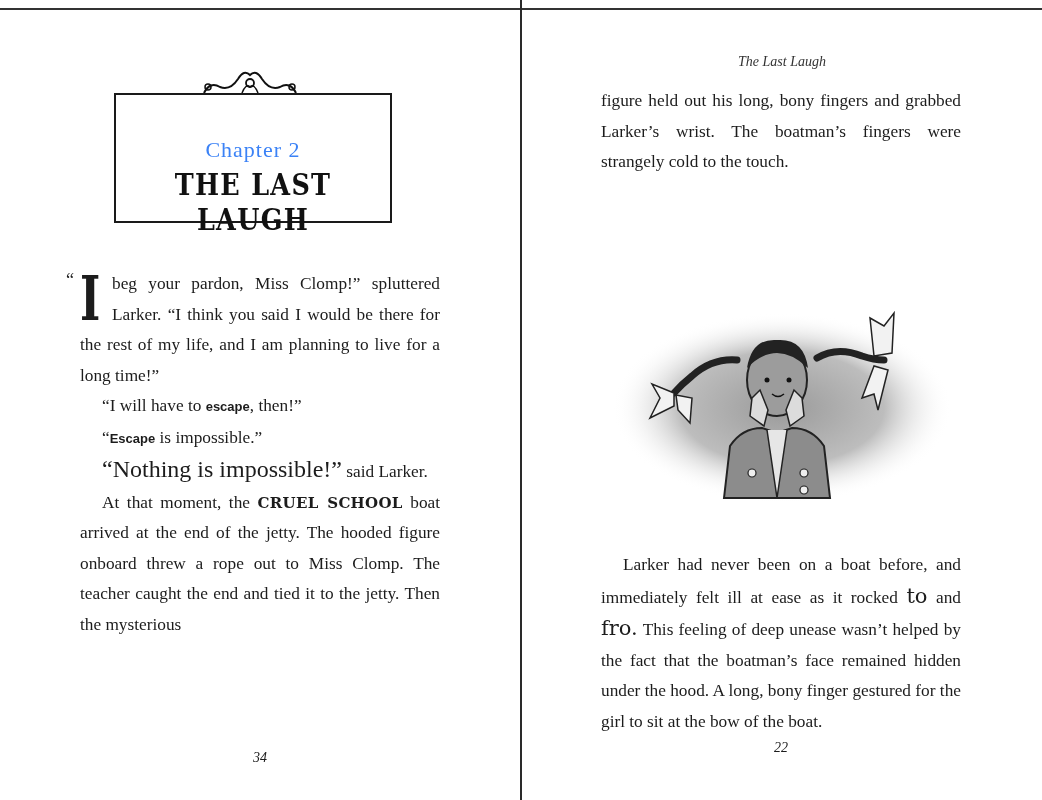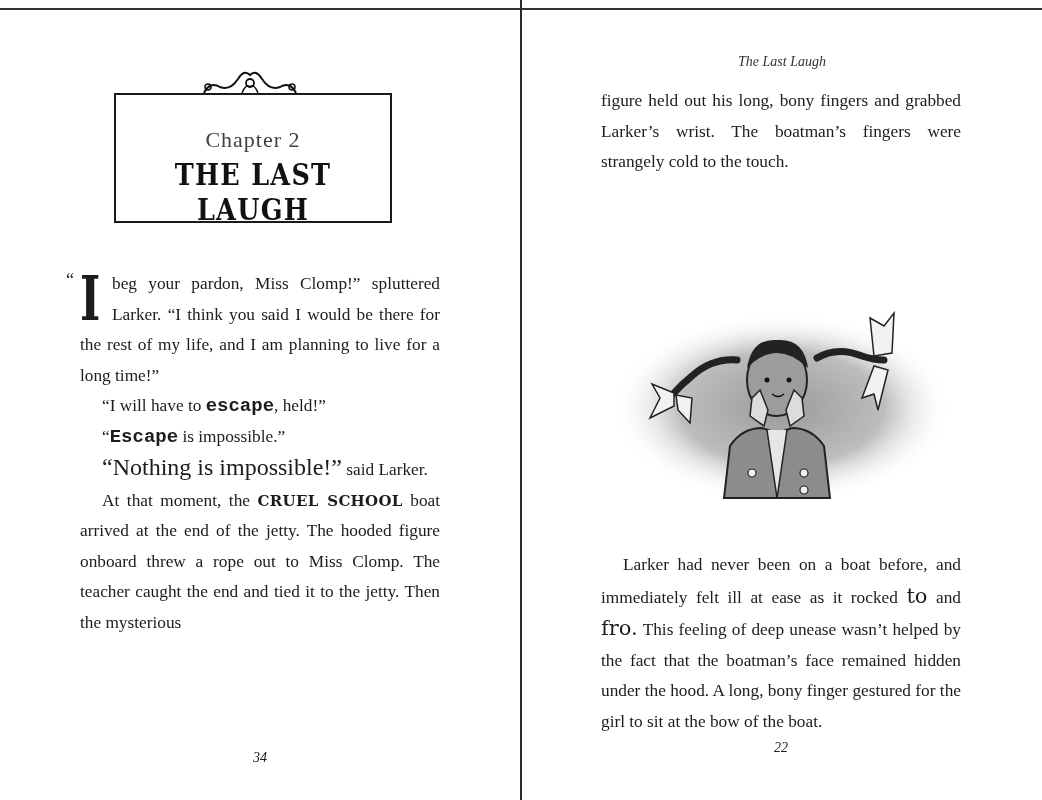--- a/index.html
+++ b/index.html
@@ -6,37 +6,37 @@
   body { width: 1042px; height: 800px; position: relative; overflow: hidden;
          font-family: "Liberation Serif", "DejaVu Serif", serif; color: #1c1c1c; }
   .page { position: absolute; top: 8px; height: 800px; }
   .page-left { left: 0; width: 520px; border-top: 2px solid #333; box-sizing: border-box; }
   .page-right { left: 522px; width: 520px; border-top: 2px solid #333; box-sizing: border-box; }
   .gutter { position: absolute; left: 520px; top: 0; width: 2px; height: 800px; background: #2a2a2a; }
 
   .ornament { position: absolute; left: 200px; top: 57px; width: 100px; height: 28px; }
   .chapter-box { position: absolute; left: 114px; top: 83px; width: 278px; height: 130px;
                  border: 2.5px solid #1a1a1a; box-sizing: border-box; text-align: center; }
-  .chapter-num { margin-top: 32px; font-size: 22px; letter-spacing: 1px; color: #404040; }
+  .chapter-num { margin-top: 42px; font-size: 22px; letter-spacing: 1px; color: #3b82f6; }
   .chapter-title { margin-top: 4px; font-size: 30px; font-weight: bold; letter-spacing: 1.5px;
                    font-family: "DejaVu Serif", serif; transform: scaleX(0.85); color: #111; }
 
   .text { position: absolute; font-size: 17.3px; line-height: 30.5px; text-align: justify; }
   .text p { margin: 0; }
   .ind { text-indent: 22px; }
   .left-text { left: 80px; width: 360px; top: 259px; }
   .right-text-1 { left: 601px; width: 360px; top: 86px; }
   .right-text-2 { left: 601px; width: 360px; top: 550px; }
 
   .dropcap-row { position: relative; }
   .dropcap-quote { position: absolute; left: -14px; top: -4px; font-size: 18px; }
   .dropcap { float: left; font-size: 62px; line-height: 52px; font-weight: bold;
              font-family: "DejaVu Serif", serif; margin: 4px 10px 0 0; transform: scaleX(0.7); transform-origin: left; width: 22px; }
   .display { font-family: "DejaVu Serif", serif; font-weight: bold; font-size: 15px; letter-spacing: 0.3px; }
-  .display-cap { font-family: Liberation Mono, monospace; font-weight: bold; font-size: 19px; }
+  .display-cap { font-family: Liberation Sans, sans-serif; font-weight: bold; font-size: 13px; }
   .big { font-size: 24px; }
   .to-fro { font-size: 21px; font-family: "DejaVu Serif", serif; }
 
   .running-head { position: absolute; left: 0; width: 520px; top: 44px; text-align: center;
                   font-style: italic; font-size: 14px; color: #333; }
   .folio { position: absolute; top: 740px; font-style: italic; font-size: 14px; text-align: center; width: 60px; }
   .folio-left { left: 230px; }
   .folio-right { left: 751px; }
 
   .illustration { position: absolute; left: 612px; top: 298px; width: 340px; height: 220px; }
@@ -57,21 +57,21 @@
     <div class="chapter-title">THE LAST LAUGH</div>
   </div>
 
   <div class="text left-text">
     <p class="dropcap-row">
       <span class="dropcap-quote">“</span>
       <span class="dropcap">I</span>
       <span>beg your pardon, Miss Clomp!” spluttered Larker. “I think you said I would be there for the rest of my life, and I am planning to live for a long time!”</span>
     </p>
     <p class="ind">
-      <span>“I will have to </span><span class="display-cap">escape</span><span>, held!”</span>
+      <span>“I will have to </span><span class="display-cap">escape</span><span>, then!”</span>
     </p>
     <p class="ind">
       <span>“</span><span class="display-cap">Escape</span><span> is impossible.”</span>
     </p>
     <p class="ind">
       <span class="big">“Nothing is impossible!”</span><span> said Larker.</span>
     </p>
     <p class="ind">
       <span>At that moment, the </span><span class="display">CRUEL SCHOOL</span><span> boat arrived at the end of the jetty. The hooded figure onboard threw a rope out to Miss Clomp. The teacher caught the end and tied it to the jetty. Then the mysterious</span>
     </p>

